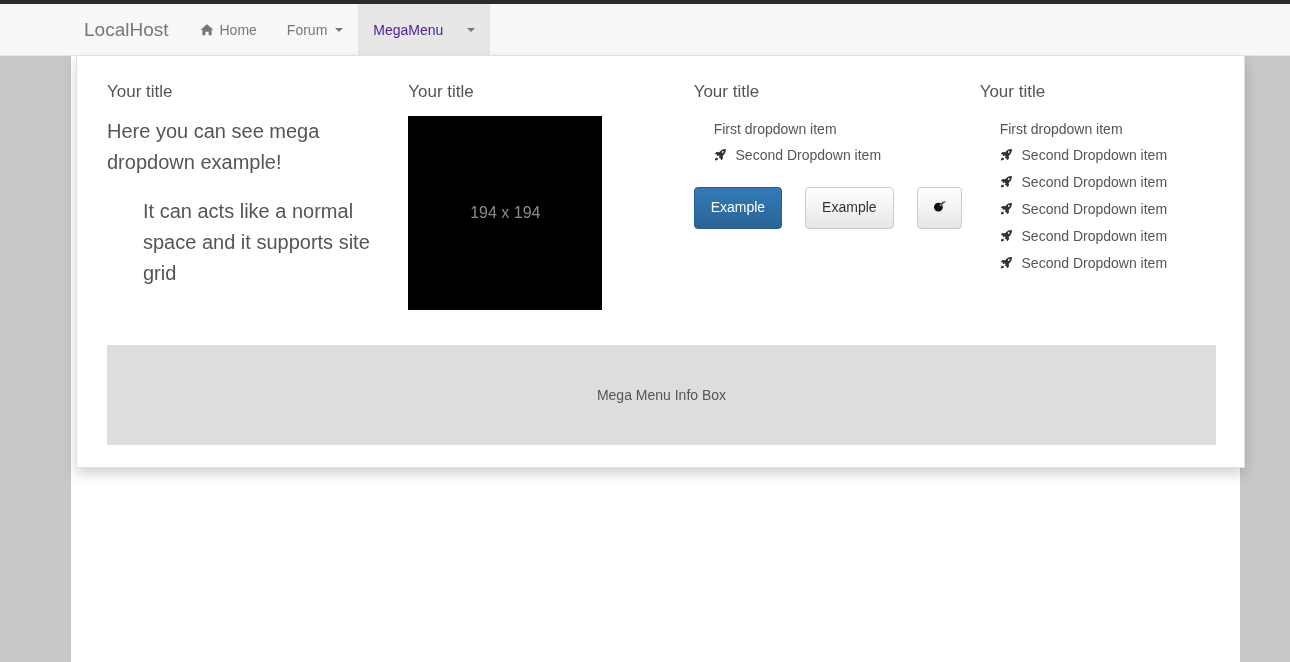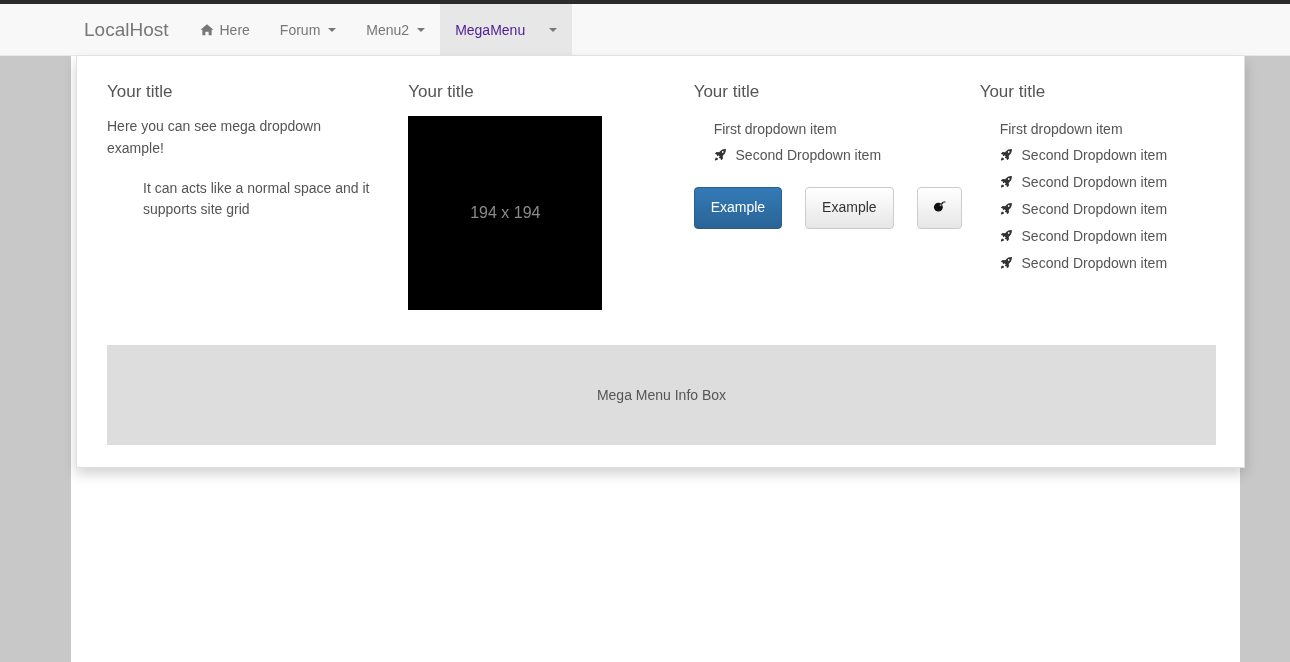--- a/index.html
+++ b/index.html
@@ -86,21 +86,21 @@
   .col-4 { width: 280px; }
 
   .col-title {
     font-size: 17px;
     color: #555555;
     margin: 0 0 14px 0;
     font-weight: normal;
     line-height: 1.2;
   }
   .col-text {
-    font-size: 14px;
+    font-size: 20px;
     color: #555555;
     line-height: 1.55;
     margin: 0 0 18px 0;
   }
   .col-text:last-child { margin-bottom: 0; margin-left: 36px; }
 
   .ph-box {
     width: 194px; height: 194px;
     background: #000000;
     color: #8a8a8a;
@@ -385,32 +385,28 @@
   <div class="navbar">
     <div class="nav-brand">LocalHost</div>
     <div class="nav-items">
 
       <div class="nav-item">
         <span class="nav-icon">
           <svg width="14" height="14" viewBox="0 0 16 16" aria-hidden="true">
             <path fill="#777777" d="M8 1.4 0.6 7.6h2.1V14h3.4V9.9h3.8V14h3.4V7.6h2.1z"></path>
           </svg>
         </span>
-        <span>Here</span>
+        <span>Home</span>
       </div>
 
       <div class="nav-item">
         <span>Forum</span>
         <span class="caret"></span>
       </div>
 
-      <div class="nav-item">
-        <span>Menu2</span>
-        <span class="caret"></span>
-      </div>
 
 
       <div class="nav-item active">
         <span>MegaMenu</span>
         <span class="caret"></span>
       </div>
 
     </div>
   </div>
 

